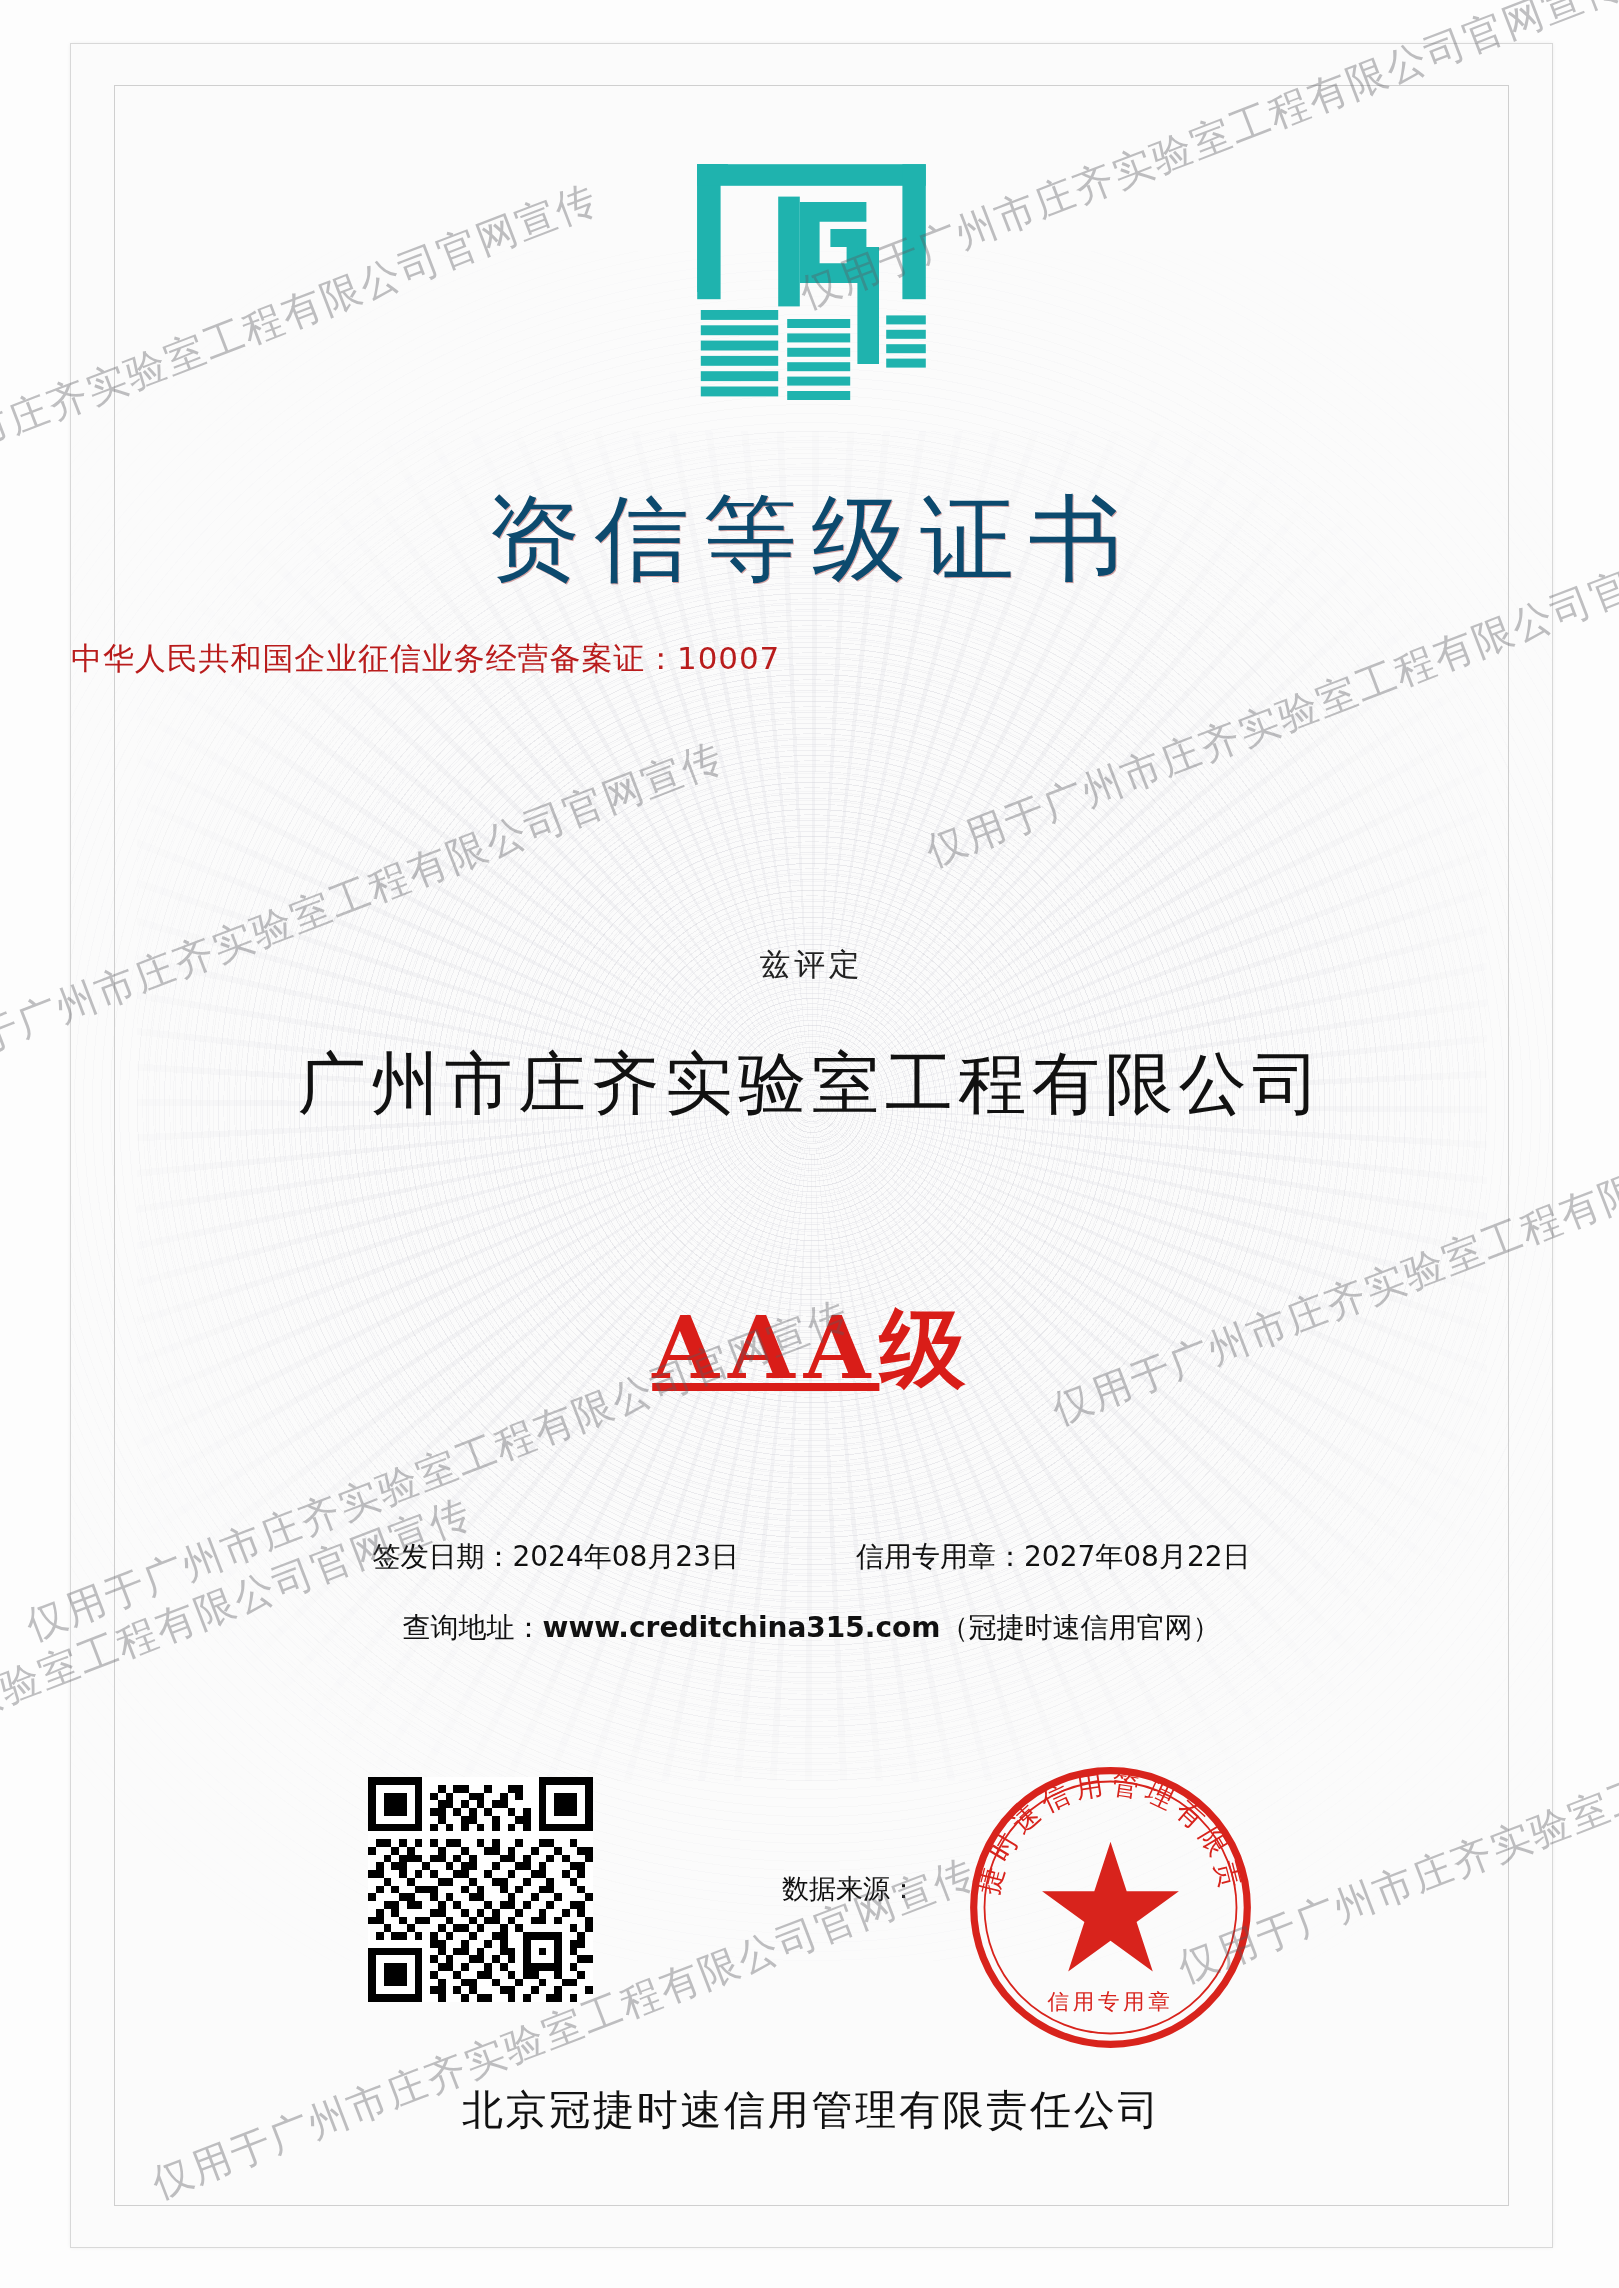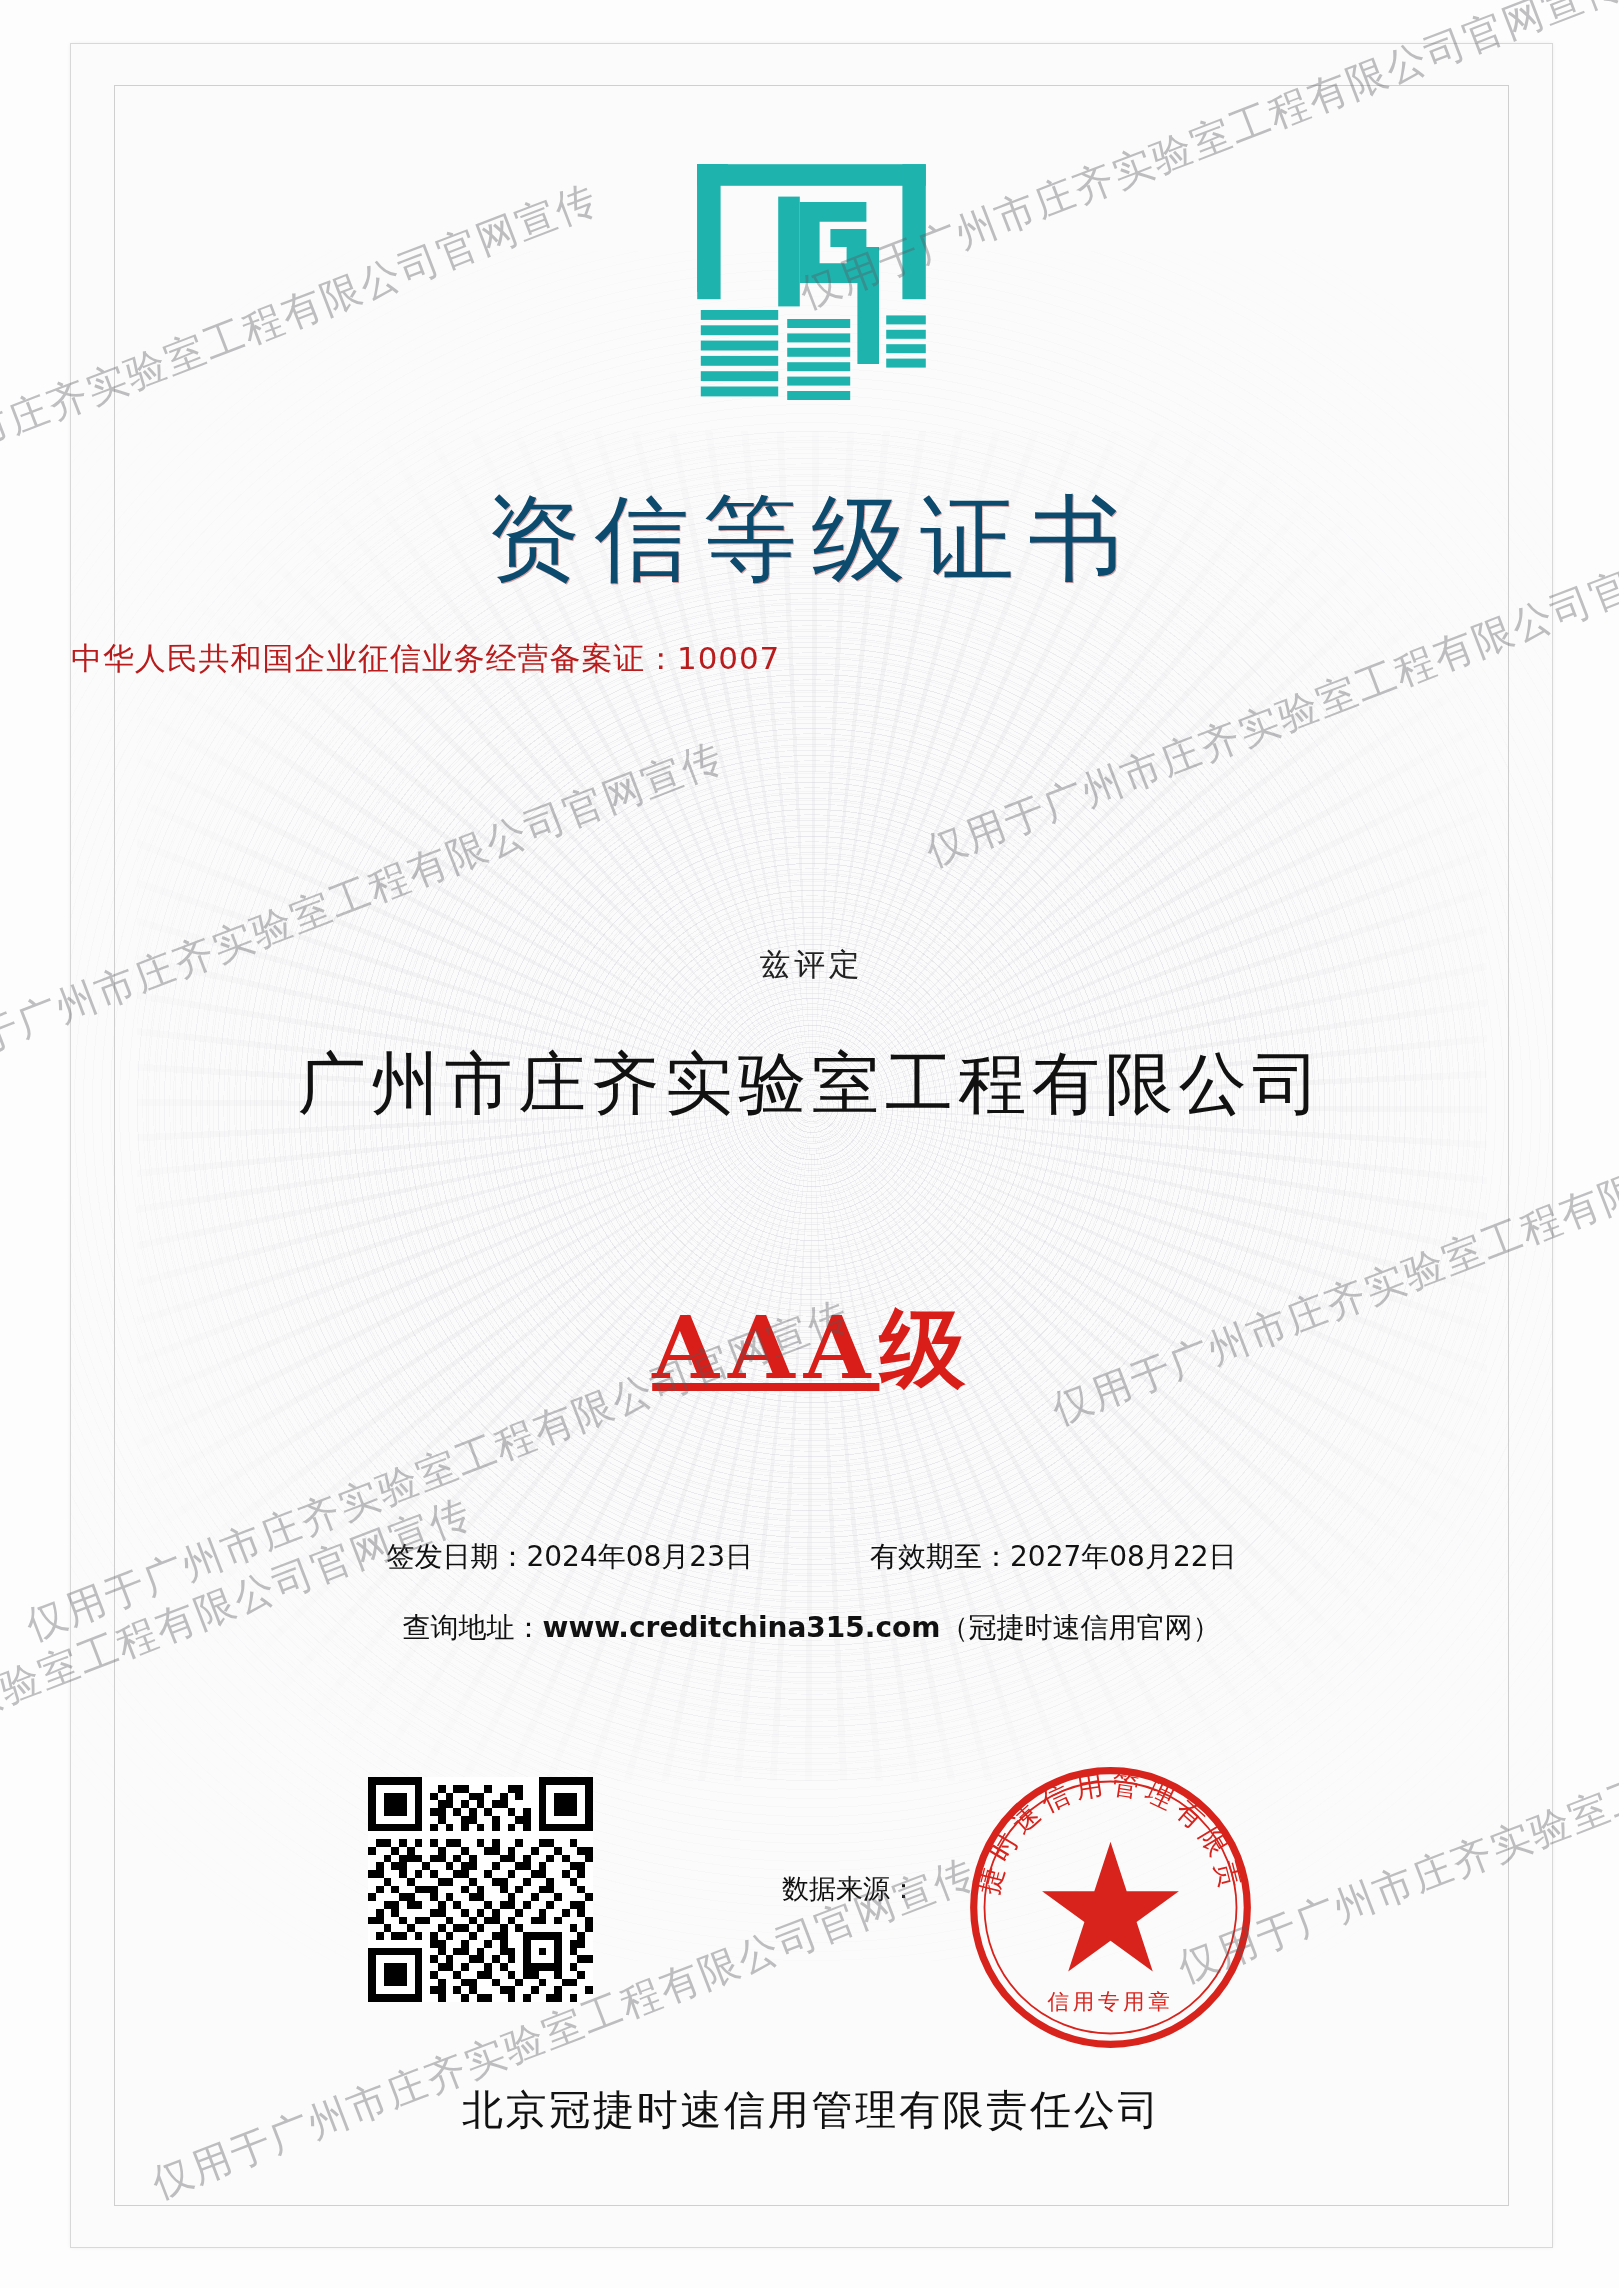--- a/index.html
+++ b/index.html
@@ -337,21 +337,21 @@
       <div class="hereby">兹评定</div>
 
       <div class="company">广州市庄齐实验室工程有限公司</div>
 
       <div class="grade">
         <span class="aaa">AAA</span><span>级</span>
       </div>
 
       <div class="dates">
         <span>签发日期：2024年08月23日</span>
-        <span>有效期至：2027年08月22日</span>
+        <span>信用专用章：2027年08月22日</span>
       </div>
 
       <div class="urls">
         <div>
           <span>查询地址：</span><span class="u">www.creditchina315.com</span><span>（冠捷时速信用官网）</span>
         </div>
       </div>
 
       <div class="qr">
         <svg width="225" height="225" viewBox="0 0 29 29" shape-rendering="crispEdges" aria-hidden="true">

